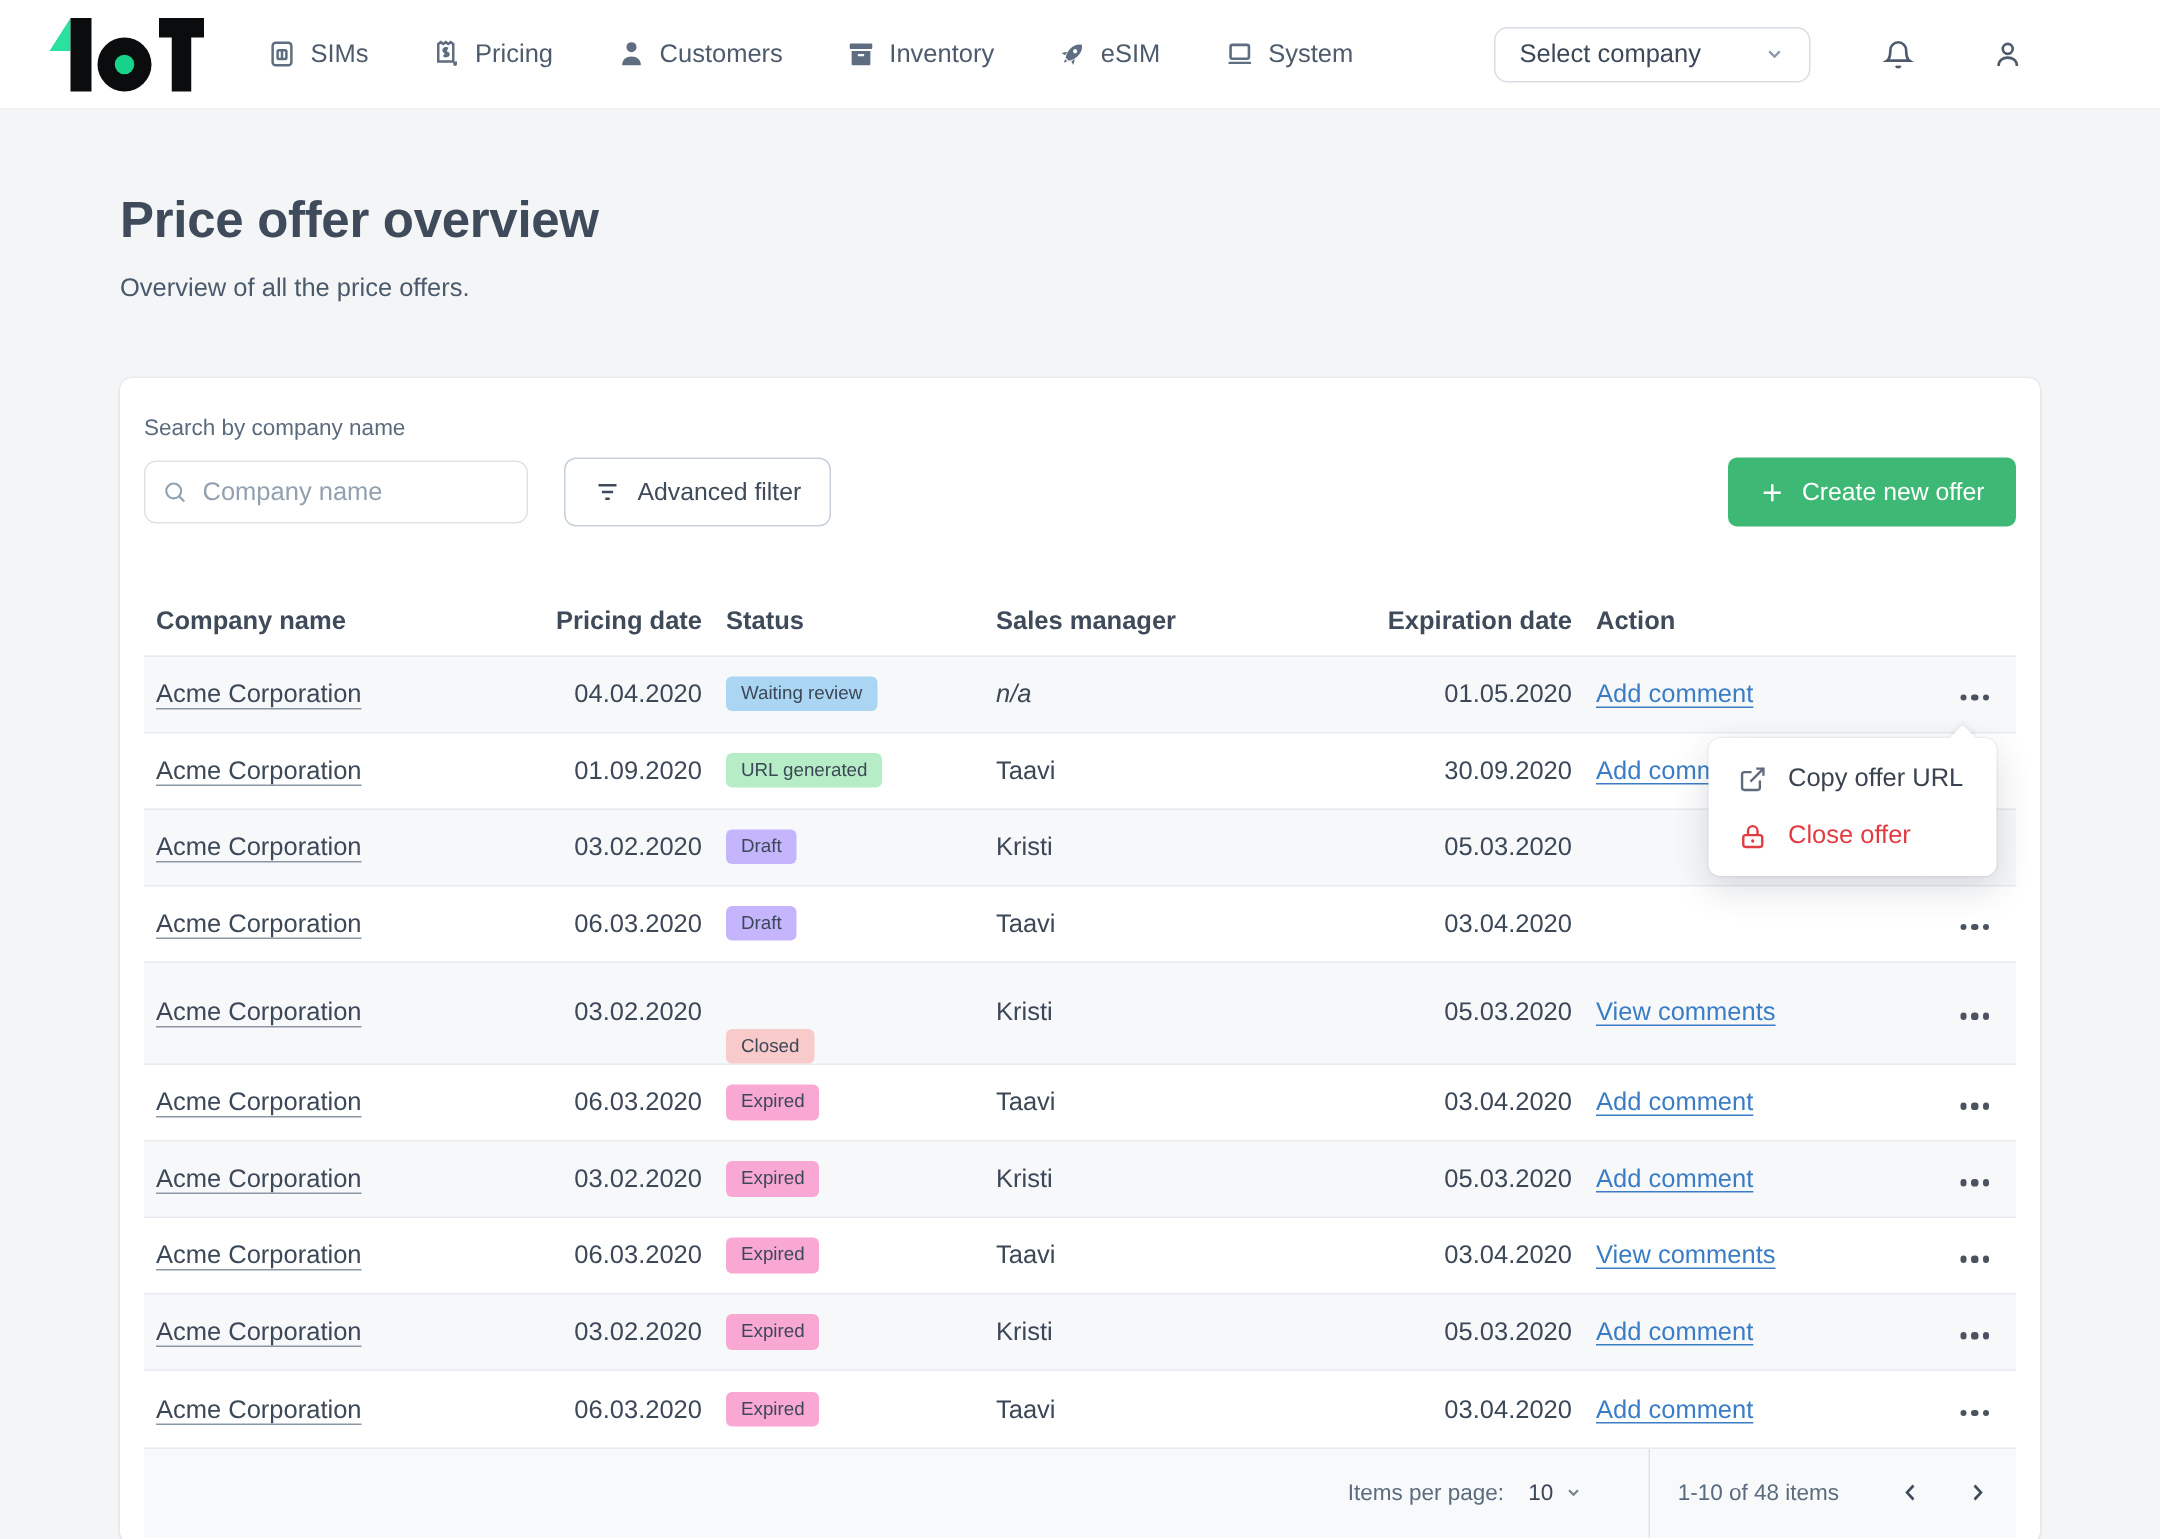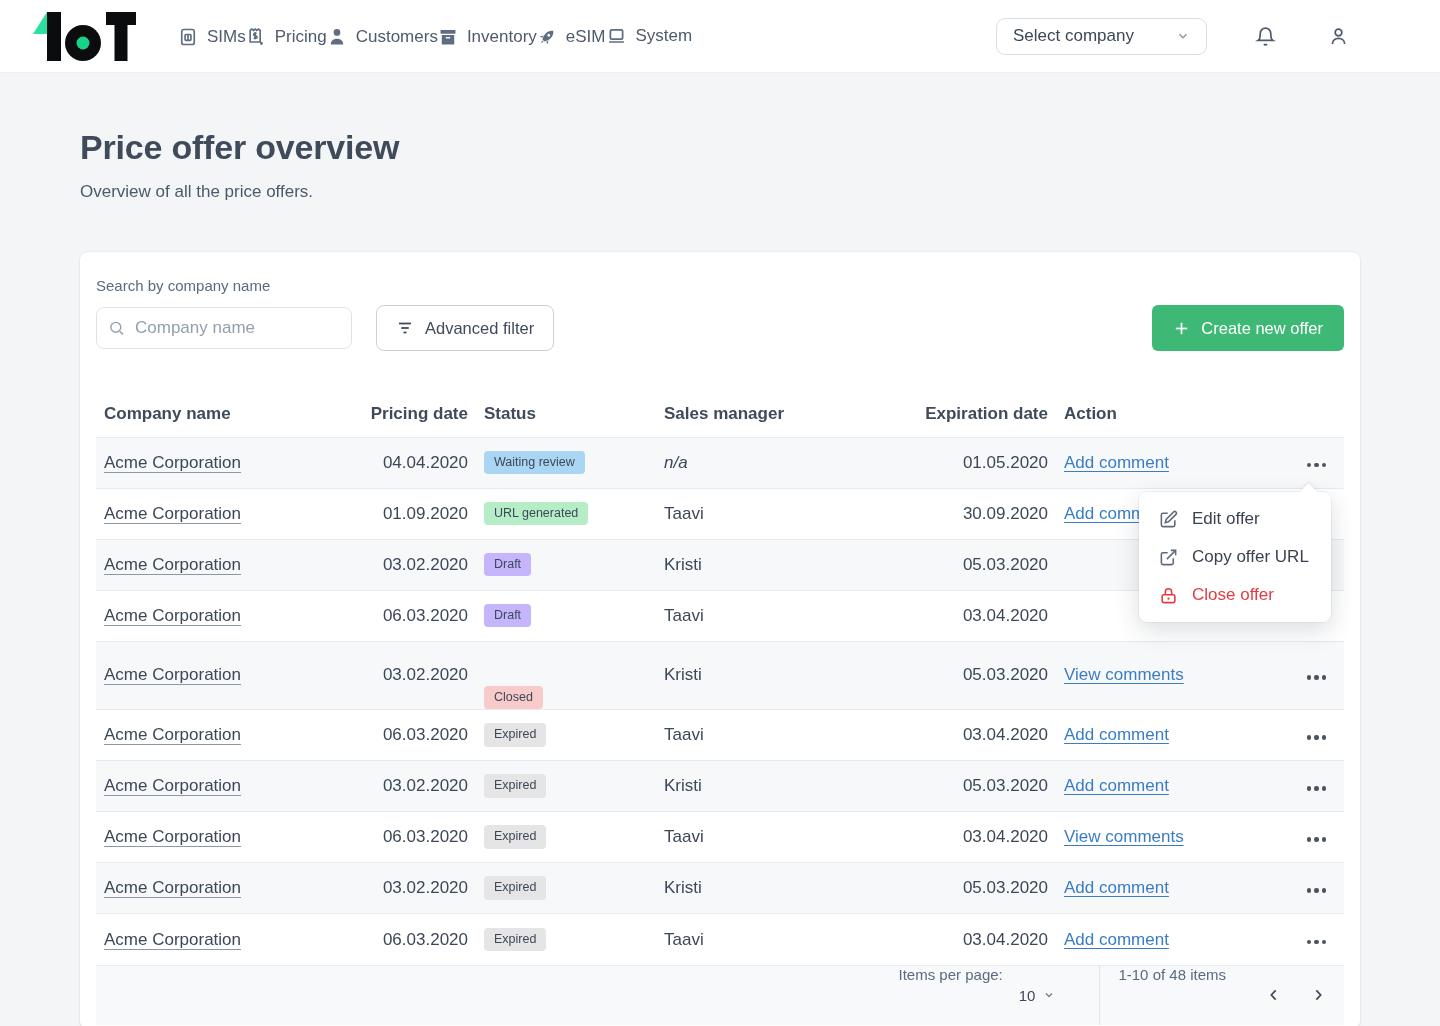--- a/index.html
+++ b/index.html
@@ -3,21 +3,21 @@
 <meta charset="utf-8">
 <style>
   * { margin:0; padding:0; box-sizing:border-box; }
   html,body { width:1440px; min-height:1026px; background:#f4f5f7;
     font-family:"Liberation Sans", sans-serif; color:#3c4858; }
 
   
   .topnav { height:73px; background:#fff; border-bottom:1px solid #eceef1;
     display:flex; align-items:center; padding:0 91px 0 32px; }
   .logo { margin-right:42px; display:flex; align-items:center; }
-  .nav-items { display:flex; align-items:flex-end; }
+  .nav-items { display:flex; align-items:center; gap:42px; }
   .nav-item { display:flex; align-items:center; gap:9px; color:#4d5b6c;
     font-size:17px; cursor:pointer; text-decoration:none; }
   .nav-item svg { color:#5e6e80; }
   .nav-right { margin-left:auto; display:flex; align-items:center; }
   .company-select { width:211px; height:37px; border:1px solid #d9dee4; border-radius:9px;
     background:#fff; display:flex; align-items:center; justify-content:space-between;
     padding:0 16px; font-size:17px; color:#3c4858; cursor:pointer; }
   .company-select svg { color:#8c99a8; }
   .icon-btn { background:none; border:none; cursor:pointer; color:#4d5b6c;
     display:flex; align-items:center; }
@@ -66,21 +66,21 @@
     text-decoration-color:#8b97a5; text-underline-offset:4px; cursor:pointer; }
   .action-link { color:#3b7dc4; text-decoration:underline; text-underline-offset:3px;
     cursor:pointer; }
   td.na { font-style:italic; }
   .badge { display:inline-block; padding:5px 10px; border-radius:4px; font-size:12.5px;
     line-height:1.1; color:#3c4858; white-space:nowrap;text-align:right; }
   .badge[data-status="waiting-review"] { background:#abd6f3; }
   .badge[data-status="url-generated"] { background:#b6edc6; }
   .badge[data-status="draft"] { background:#c4b5fd; }
   .badge[data-status="closed"] { background:#f9caca;margin-top:44px; }
-  .badge[data-status="expired"] { background:#e5e5e5; }
+  .badge[data-status="expired"] { background:#f9a8d4; }
   .more-btn { background:none; border:none; cursor:pointer; padding:6px 2px;
     display:inline-flex; align-items:center; }
   .more-btn .dot { width:4.5px; height:4.5px; border-radius:50%; background:#4b535e;
     display:inline-block; margin:0 1.6px; }
   td.c-more { text-align:right; padding-right:14px; }
 
   
   .row-menu { position:absolute; top:101px; right:13px; width:192px; background:#fff;
     border-radius:8px; padding:8px 0; z-index:5;
     box-shadow:0 0 0 1px rgba(31,45,61,.05), 0 8px 24px rgba(31,45,61,.16); }
@@ -88,21 +88,21 @@
     background:#fff; transform:rotate(45deg); border-radius:2px;
     box-shadow:-2px -2px 3px rgba(31,45,61,.05); }
   .menu-item { display:flex; align-items:center; gap:14px; padding:9px 20px;
     font-size:17px; color:#3b4350; cursor:pointer; }
   .menu-item svg { color:#5f6b7a; flex:none; }
   .menu-item.danger { color:#e23c43; }
   .menu-item.danger svg { color:#e23c43; }
 
   
   .table-footer { width:1248px; height:60px; background:#f8f9fb; border-top:1px solid #e7eaee;
-    display:flex; justify-content:flex-end; font-size:15px;
+    display:flex; align-items:center; justify-content:flex-end; font-size:15px;
     color:#5b6b7e; }
   .pp-select { display:flex; align-items:center; gap:8px; background:none; border:none;
     cursor:pointer; font-size:15px; color:#3c4858; margin-left:16px;
     font-family:inherit; }
   .pp-select svg { color:#77848f; }
   .v-div { width:1px; align-self:stretch; background:#dfe3e8; margin-left:44px; }
   .range { margin-left:18px; color:#5b6b7e; }
   .pager-btn { background:none; border:none; cursor:pointer; color:#3f4a5a;
     display:flex; align-items:center; padding:4px; }
   .pager-btn.prev { margin-left:36px; }
@@ -380,27 +380,20 @@
                   <span class="dot"></span>
                 </button></td>
           </tr>
         </tbody>
       </table>
 
       <div class="row-menu">
         <div class="menu-caret"></div>
         <div class="menu-item">
           <svg width="19" height="19" viewBox="0 0 24 24" fill="none" stroke="currentColor" stroke-width="2">
-              <path d="M11 4 H5 a2 2 0 0 0 -2 2 v13 a2 2 0 0 0 2 2 h13 a2 2 0 0 0 2 -2 v-6"></path>
-              <path d="M18.4 2.6 a2.1 2.1 0 0 1 3 3 L12 15 l-4 1 1-4 9.4-9.4 z"></path>
-            </svg>
-          <span>Edit offer</span>
-        </div>
-        <div class="menu-item">
-          <svg width="19" height="19" viewBox="0 0 24 24" fill="none" stroke="currentColor" stroke-width="2">
               <path d="M18 13 v6 a2 2 0 0 1 -2 2 H5 a2 2 0 0 1 -2 -2 V8 a2 2 0 0 1 2 -2 h6"></path>
               <polyline points="15 3 21 3 21 9"></polyline>
               <line x1="10" y1="14" x2="21" y2="3"></line>
             </svg>
           <span>Copy offer URL</span>
         </div>
         <div class="menu-item danger">
           <svg width="19" height="19" viewBox="0 0 24 24" fill="none" stroke="currentColor" stroke-width="2">
               <rect x="4" y="11" width="16" height="10" rx="2"></rect>
               <path d="M8 11 V7.5 a4 4 0 0 1 8 0 V11"></path>

